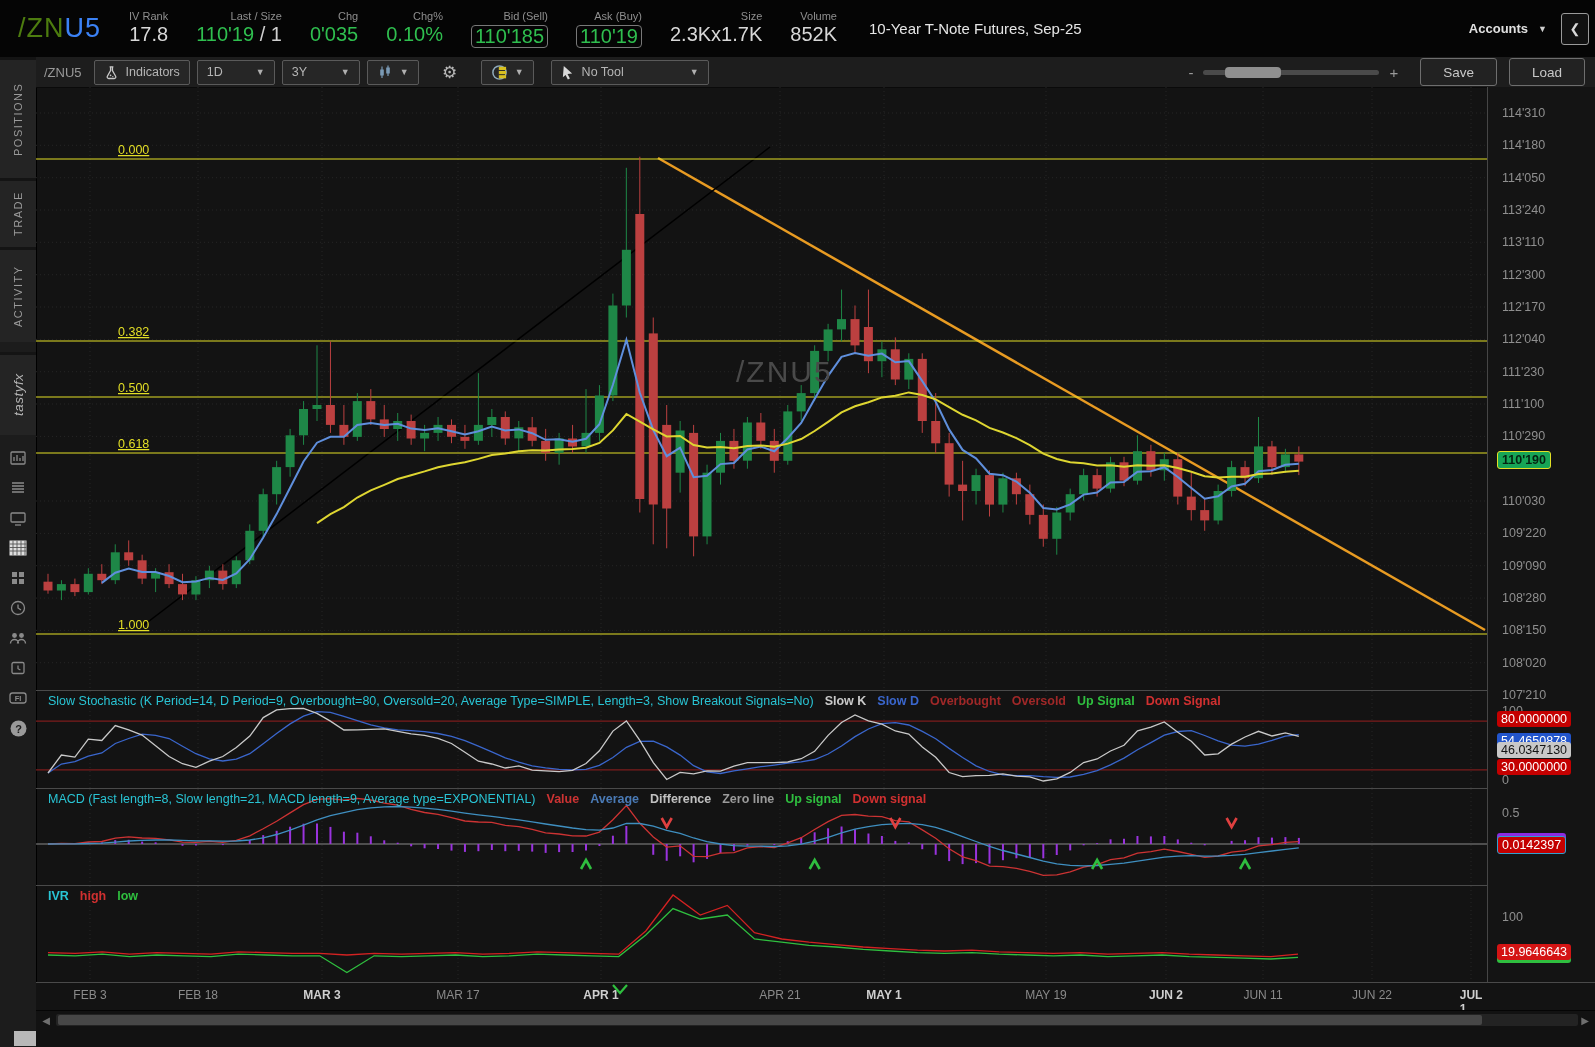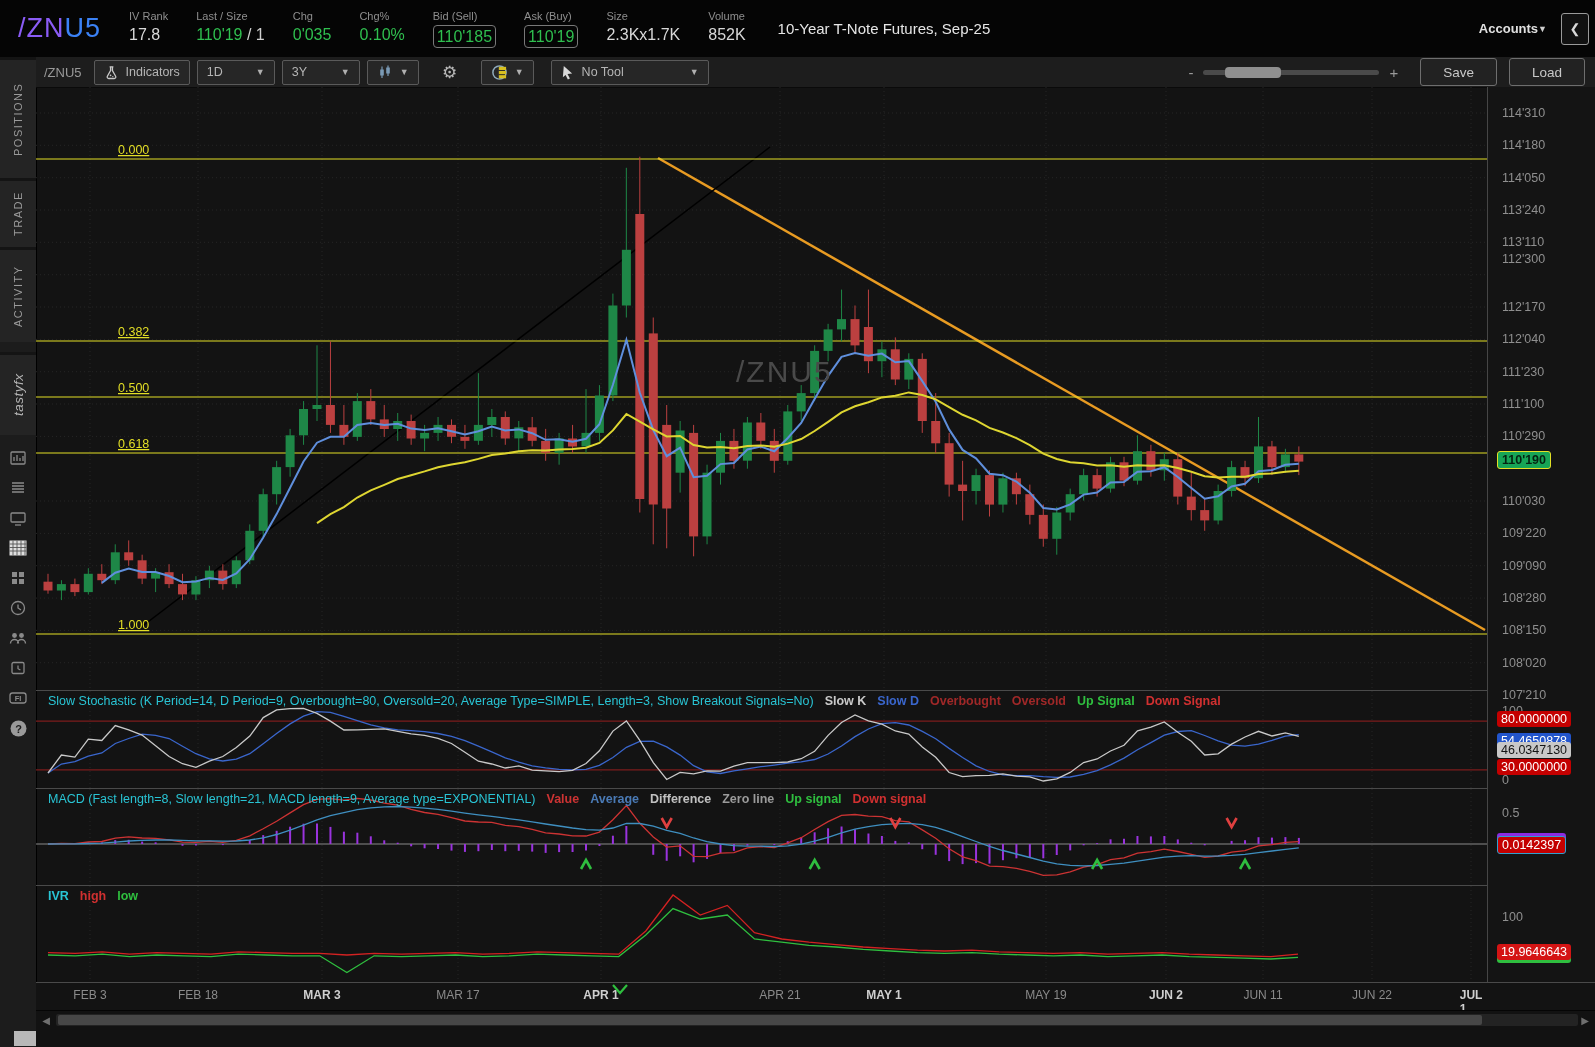--- a/index.html
+++ b/index.html
@@ -1,30 +1,30 @@
 <!DOCTYPE html>
 <html><head>
 <meta charset="utf-8">
 <style>
   html,body{margin:0;padding:0;background:#000;font-family:"Liberation Sans",sans-serif;}
   #root{position:relative;width:1595px;height:1047px;overflow:hidden;background:#131313;}
 
   
   #header{position:absolute;top:0;left:0;width:1595px;height:57px;background:#050505;display:flex;align-items:center;}
   #logo{margin:0 28px 0 18px;font-size:27px;letter-spacing:1px;white-space:nowrap;}
-  #logo .sym{color:#8b5cf6;} #logo .suf{color:#3b82f6;}
-  .hdr-field{display:flex;flex-direction:column;margin-right:28px;}
+  #logo .sym{color:#4d7c0f;} #logo .suf{color:#3b82f6;}
+  .hdr-field{display:flex;flex-direction:column;align-items:flex-end;margin-right:28px;}
   .hdr-label{font-size:11px;color:#8f8f8f;line-height:13px;}
-  .hdr-value{font-size:16px;color:#d8d8d8;margin-top:2px;line-height:19px;white-space:nowrap;}
+  .hdr-value{font-size:20px;color:#d8d8d8;margin-top:2px;line-height:19px;white-space:nowrap;}
   .hdr-value.green{color:#2fbf4f;}
   .hdr-extra{color:#cfcfcf;}
   .boxed{border:1px solid #787878;border-radius:4px;padding:1px 3px;}
   #contract-desc{color:#e6e6e6;font-size:15px;margin-left:4px;}
   #hdr-right{margin-left:auto;display:flex;align-items:center;margin-right:6px;}
-  #accounts{color:#e0e0e0;font-size:13px;font-weight:bold;display:flex;align-items:center;gap:0;}
+  #accounts{color:#e0e0e0;font-size:13px;font-weight:bold;display:flex;align-items:center;gap:10px;}
   #accounts .caret{font-size:9px;color:#cfcfcf;}
   #collapse-btn{margin-left:14px;width:26px;height:30px;border:1px solid #9a9a9a;border-radius:3px;color:#d8d8d8;display:flex;align-items:center;justify-content:center;font-size:13px;background:#111;}
 
   
   #sidebar{position:absolute;top:57px;left:0;width:36px;height:990px;background:#1c1c1c;border-right:1px solid #000;}
   .side-tab{writing-mode:vertical-rl;transform:rotate(180deg);display:flex;align-items:center;justify-content:center;background:#242424;border-bottom:3px solid #141414;color:#9a9a9a;font-size:11px;letter-spacing:1.5px;width:36px;cursor:default;}
   .side-tab.brand{font-style:italic;font-size:13.5px;letter-spacing:0.5px;color:#b5b5b5;margin-top:10px;}
   #side-icons{display:flex;flex-direction:column;align-items:center;padding-top:12px;gap:8px;}
   .side-icon{width:26px;height:22px;display:flex;align-items:center;justify-content:center;}
 
@@ -684,21 +684,21 @@
         <path d="M2 2 L9 10 L16 2" fill="none" stroke="#2fbf3f" stroke-width="2.2"></path>
       </svg>
     </div>
 
   <div id="axis-col">
       <span class="ax-item ax-plain" style="top:18px">114'310</span>
       <span class="ax-item ax-plain" style="top:50px">114'180</span>
       <span class="ax-item ax-plain" style="top:83px">114'050</span>
       <span class="ax-item ax-plain" style="top:115px">113'240</span>
       <span class="ax-item ax-plain" style="top:147px">113'110</span>
-      <span class="ax-item ax-plain" style="top:164px">112'300</span>
+      <span class="ax-item ax-plain" style="top:180px">112'300</span>
       <span class="ax-item ax-plain" style="top:212px">112'170</span>
       <span class="ax-item ax-plain" style="top:244px">112'040</span>
       <span class="ax-item ax-plain" style="top:277px">111'230</span>
       <span class="ax-item ax-plain" style="top:309px">111'100</span>
       <span class="ax-item ax-plain" style="top:341px">110'290</span>
       <span class="ax-item ax-plain" style="top:406px">110'030</span>
       <span class="ax-item ax-plain" style="top:438px">109'220</span>
       <span class="ax-item ax-plain" style="top:471px">109'090</span>
       <span class="ax-item ax-plain" style="top:503px">108'280</span>
       <span class="ax-item ax-plain" style="top:535px">108'150</span>

